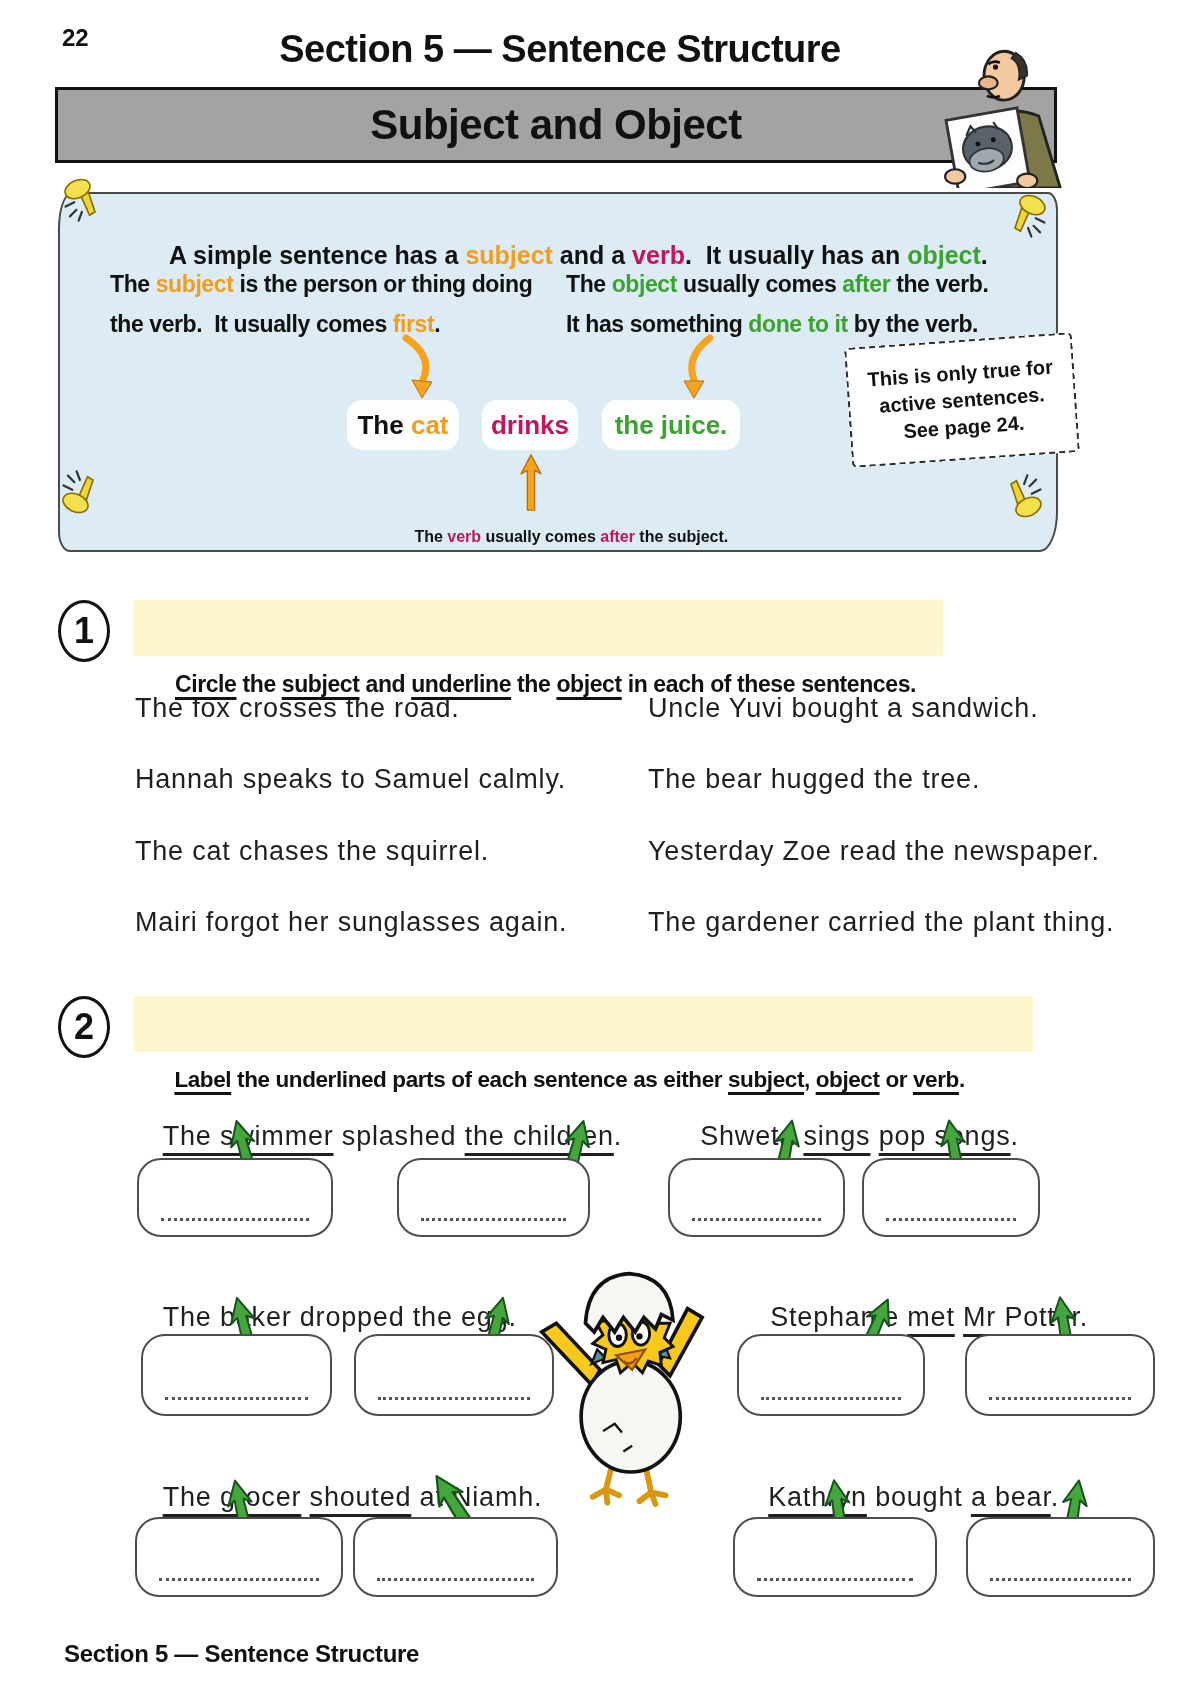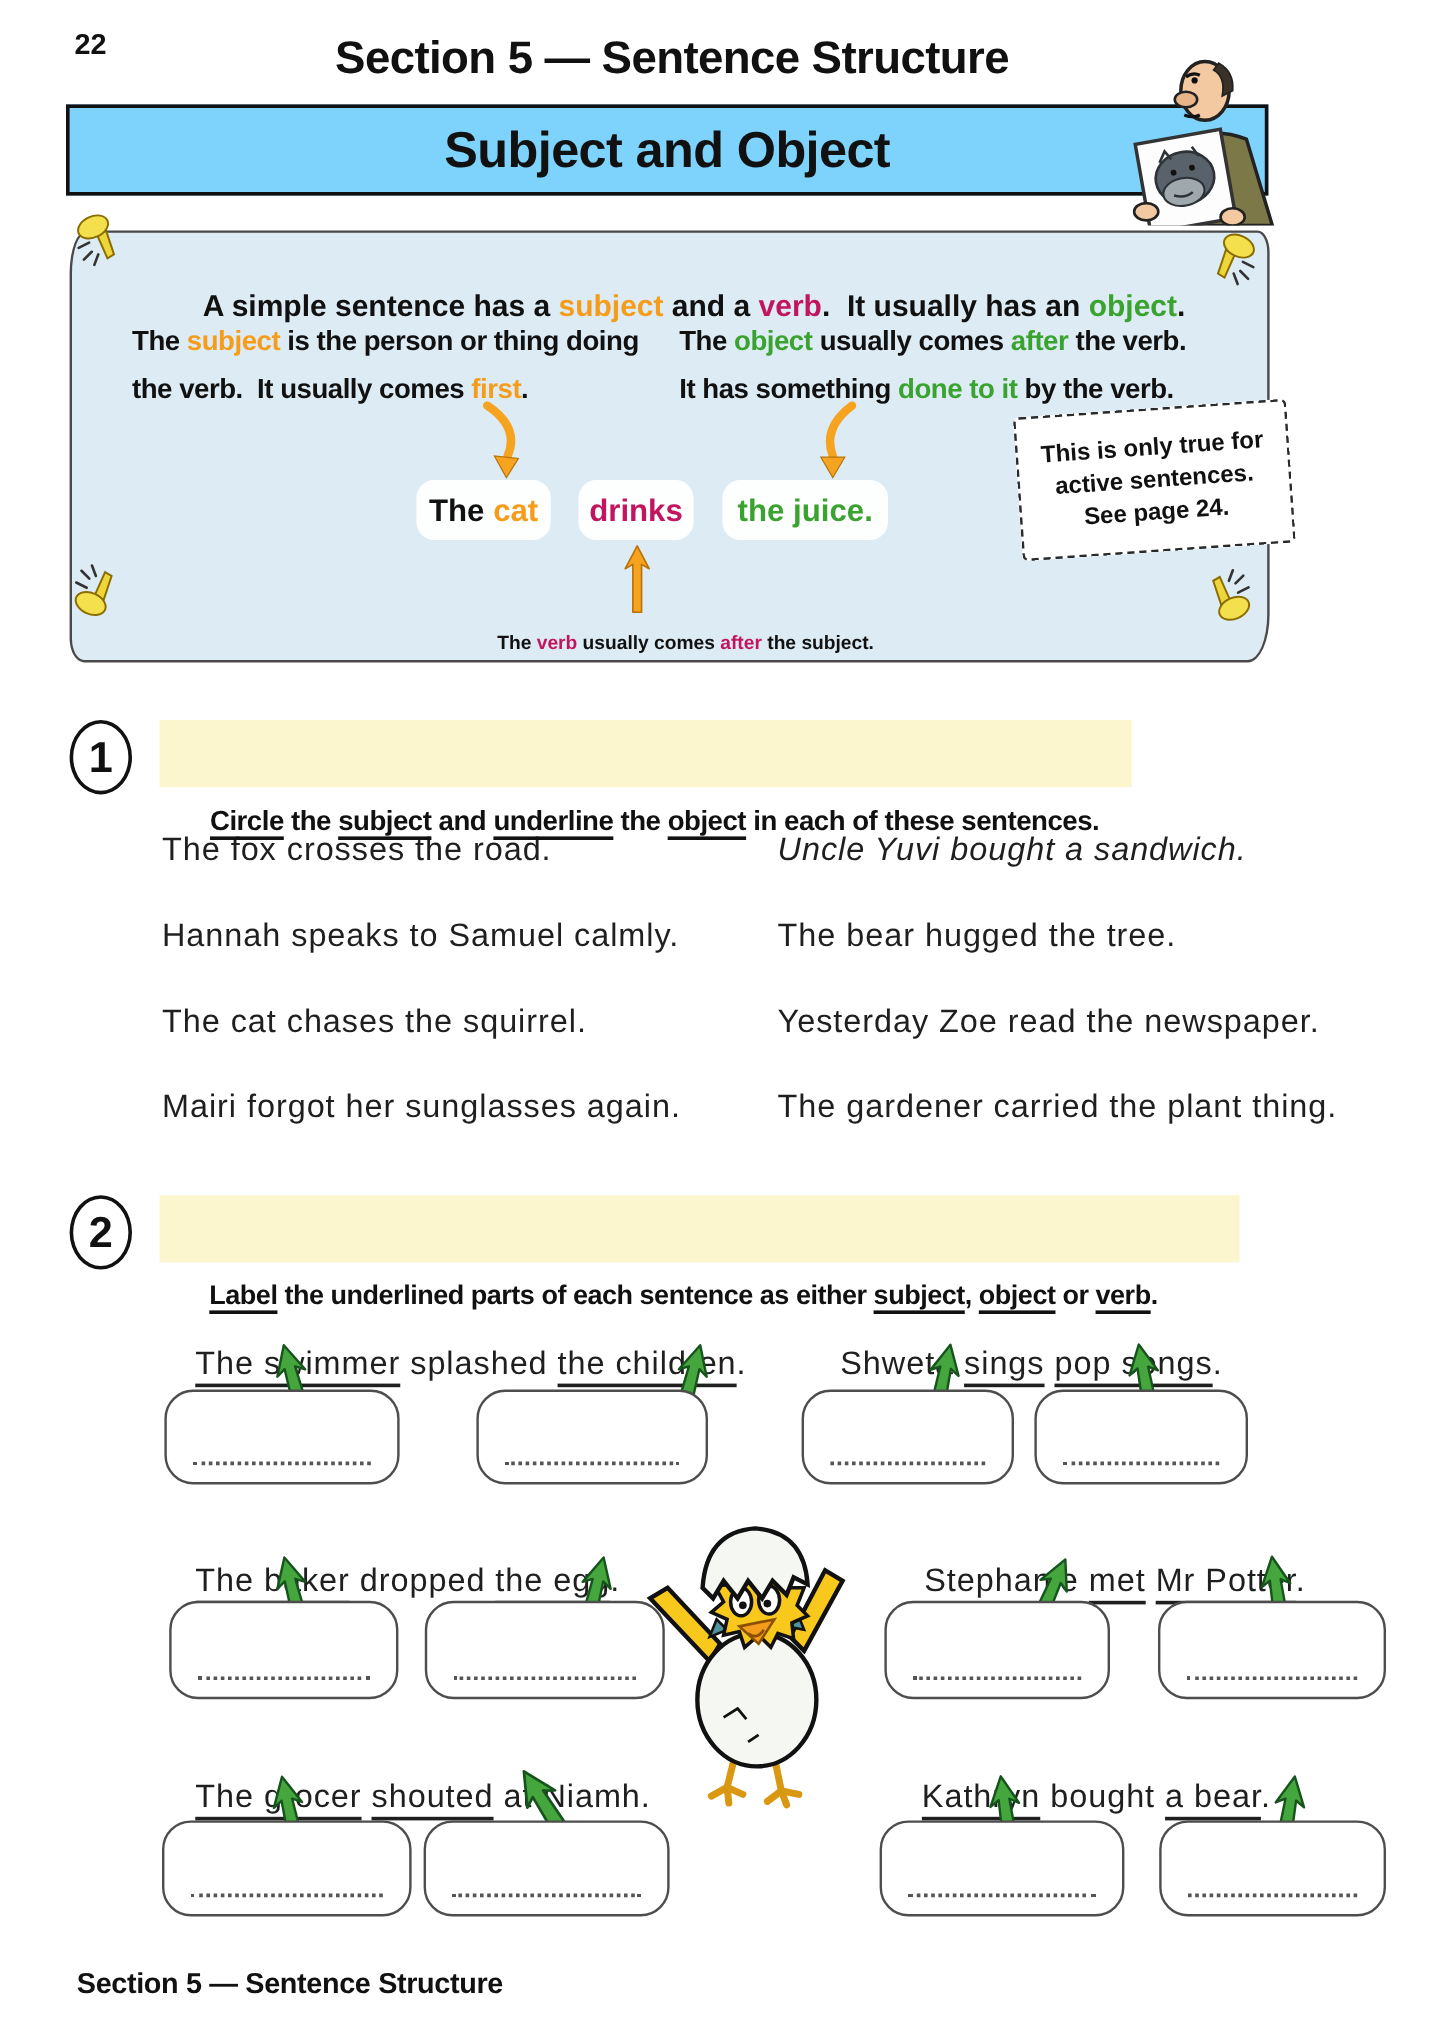--- a/index.html
+++ b/index.html
@@ -3,21 +3,21 @@
 <meta charset="utf-8">
 <style>
   html,body{margin:0;padding:0;background:#fff;}
   .page{position:relative;width:1200px;height:1697px;background:#ffffff;overflow:hidden;
         font-family:"Liberation Sans",sans-serif;color:#111;}
   .abs{position:absolute;}
   .line{white-space:pre;}
   
   .pagenum{left:62px;top:24px;font-size:24px;font-weight:bold;}
   .heading{left:60px;top:28px;width:1000px;text-align:center;font-size:38px;font-weight:bold;letter-spacing:-0.5px;}
-  .titlebar{left:55px;top:87px;width:1002px;height:76px;background:#7dd3fc;border:3px solid #111;
+  .titlebar{left:55px;top:87px;width:1002px;height:76px;background:#a3a3a3;border:3px solid #111;
             box-sizing:border-box;display:flex;align-items:center;justify-content:center;}
   .titlebar .t{font-size:42px;font-weight:bold;letter-spacing:-0.5px;}
   
   .banner{left:58px;top:192px;width:1000px;height:360px;background:#dcebf4;border:2.5px solid #4a4a4a;
           box-sizing:border-box;border-radius:14px 10px 18px 12px / 36px 18px 40px 20px;}
   .b-line1{left:0;top:18px;width:100%;text-align:center;font-size:25px;font-weight:bold;}
   .b-para{font-size:23px;font-weight:bold;line-height:40px;letter-spacing:-0.4px;}
   .b-left{left:26px;top:70px;margin-left:24px;}
   .b-right{left:506px;top:70px;}
   .o{color:#f59c1a;} .m{color:#c2155f;} .g{color:#3aa22e;}
@@ -157,21 +157,21 @@
   </svg>
 
   <div class="abs qcircle" style="left:58px;top:600px;">
     <span>1</span>
   </div>
   <div class="abs sent" style="left:135px;top:693px;">The fox crosses the road.</div>
 
   <div class="abs qbar" style="left:133px;top:600px;width:810px;">
     <span class="ub">Circle</span><span> the </span><span class="ub">subject</span><span> and </span><span class="ub">underline</span><span> the </span><span class="ub">object</span><span> in each of these sentences.</span>
   </div>
-  <div class="abs sent" style="left:648px;top:693px;font-style:italic;">Uncle Yuvi bought a sandwich.</div>
+  <div class="abs sent" style="left:648px;top:693px;">Uncle Yuvi bought a sandwich.</div>
   <div class="abs sent" style="left:135px;top:764px;">Hannah speaks to Samuel calmly.</div>
   <div class="abs sent" style="left:135px;top:836px;">The cat chases the squirrel.</div>
   <div class="abs sent" style="left:648px;top:764px;">The bear hugged the tree.</div>
   <div class="abs sent" style="left:648px;top:836px;">Yesterday Zoe read the newspaper.</div>
   <div class="abs sent" style="left:135px;top:907px;">Mairi forgot her sunglasses again.</div>
   <div class="abs sent" style="left:648px;top:907px;">The gardener carried the plant thing.</div>
 
   <div class="abs qcircle" style="left:58px;top:996px;">
     <span>2</span>
   </div>

